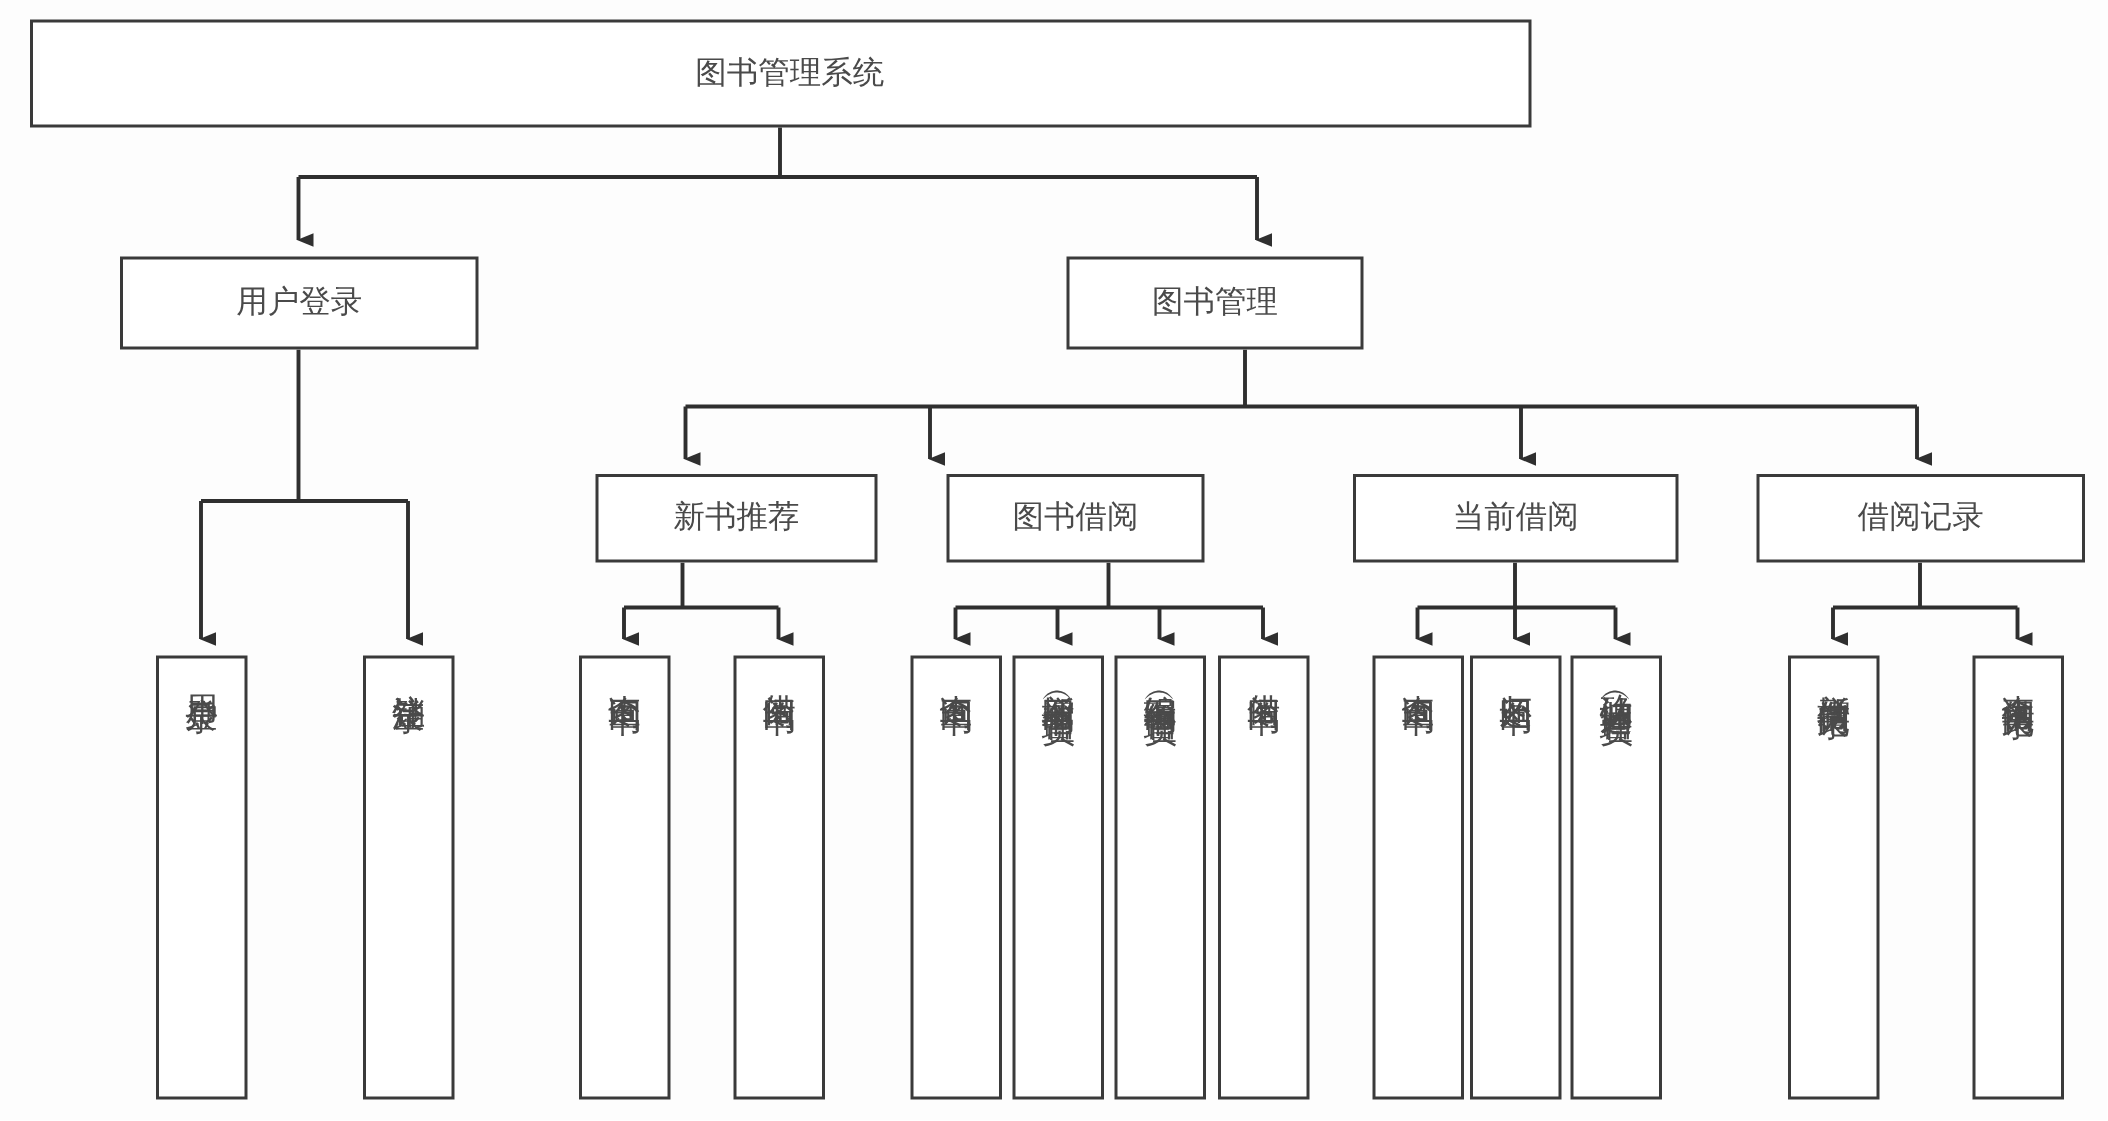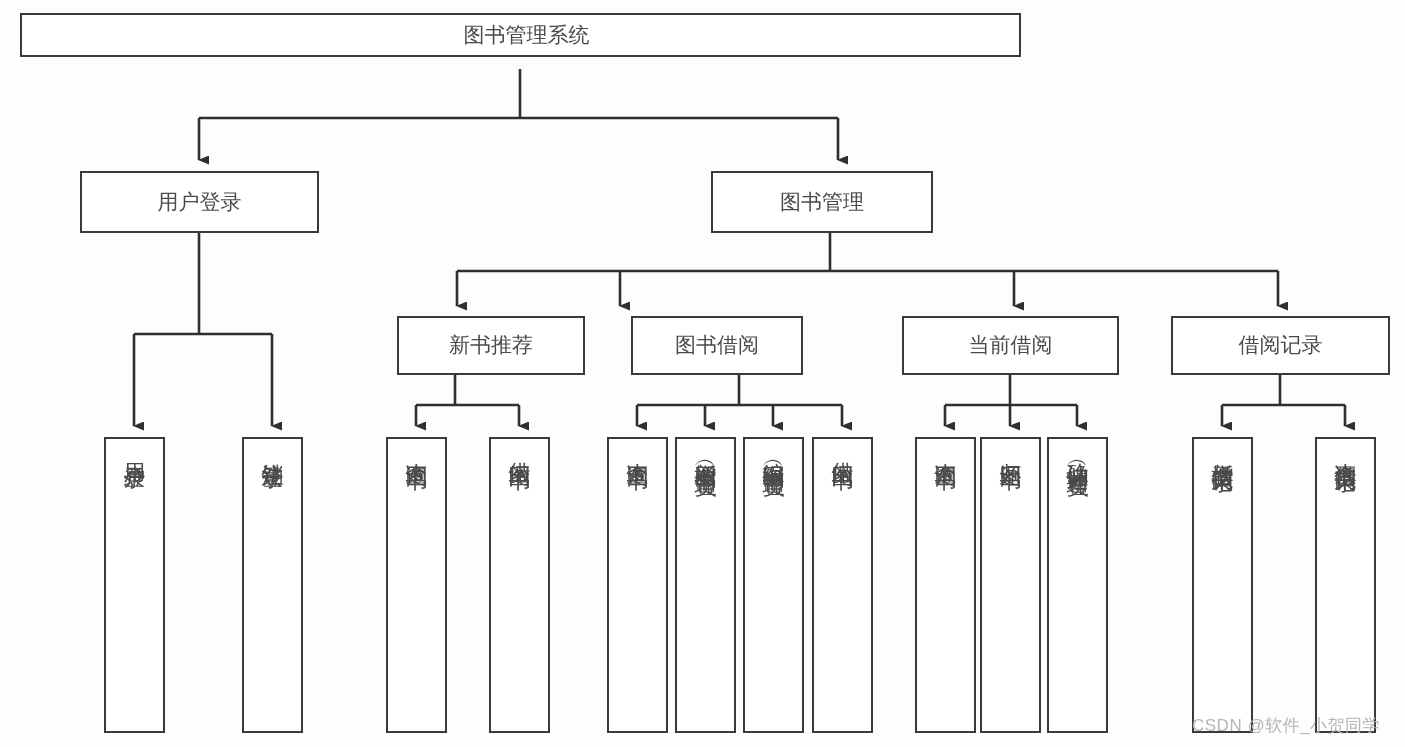--- a/index.html
+++ b/index.html
@@ -115,28 +115,28 @@
       <path d="M1010,405 L1010,426" marker-end="url(#arrowhead)"></path>
       <path d="M1077,405 L1077,426" marker-end="url(#arrowhead)"></path>
 
       <path d="M1280,375 L1280,405"></path>
       <path d="M1222,405 L1345,405"></path>
       <path d="M1222,405 L1222,426" marker-end="url(#arrowhead)"></path>
       <path d="M1345,405 L1345,426" marker-end="url(#arrowhead)"></path>
     </g>
   </svg>
 
-  <div class="node horizontal" style="left:20px; top:13px; width:1001px; height:44px;padding-left:12px;">
+  <div class="node horizontal" style="left:20px; top:13px; width:1001px; height:72px;padding-left:12px;">
     <span class="node-label">图书管理系统</span>
   </div>
 
   <div class="node horizontal" style="left:80px; top:171px; width:239px; height:62px;">
     <span class="node-label">用户登录</span>
   </div>
-  <div class="node horizontal" style="left:711px; top:171px; width:222px; height:62px;">
+  <div class="node horizontal" style="left:711px; top:171px; width:198px; height:62px;">
     <span class="node-label">图书管理</span>
   </div>
 
   <div class="node horizontal" style="left:361px; top:316px; width:188px; height:59px;margin-left:36px;">
     <span class="node-label">新书推荐</span>
   </div>
   <div class="node horizontal" style="left:631px; top:316px; width:172px; height:59px;">
     <span class="node-label">图书借阅</span>
   </div>
   <div class="node horizontal" style="left:902px; top:316px; width:217px; height:59px;">
@@ -183,15 +183,14 @@
     <span class="node-label">确认归还（管理员）</span>
   </div>
 
   <div class="node vertical" style="left:1192px; top:437px; width:61px; height:296px;">
     <span class="node-label">新增借阅记录</span>
   </div>
   <div class="node vertical" style="left:1315px; top:437px; width:61px; height:296px;">
     <span class="node-label">查询借阅记录</span>
   </div>
 
-  <div class="watermark" style="left:1192px; top:714px;">CSDN @软件_小贺同学</div>
 
 </div>
 
 </body></html>

